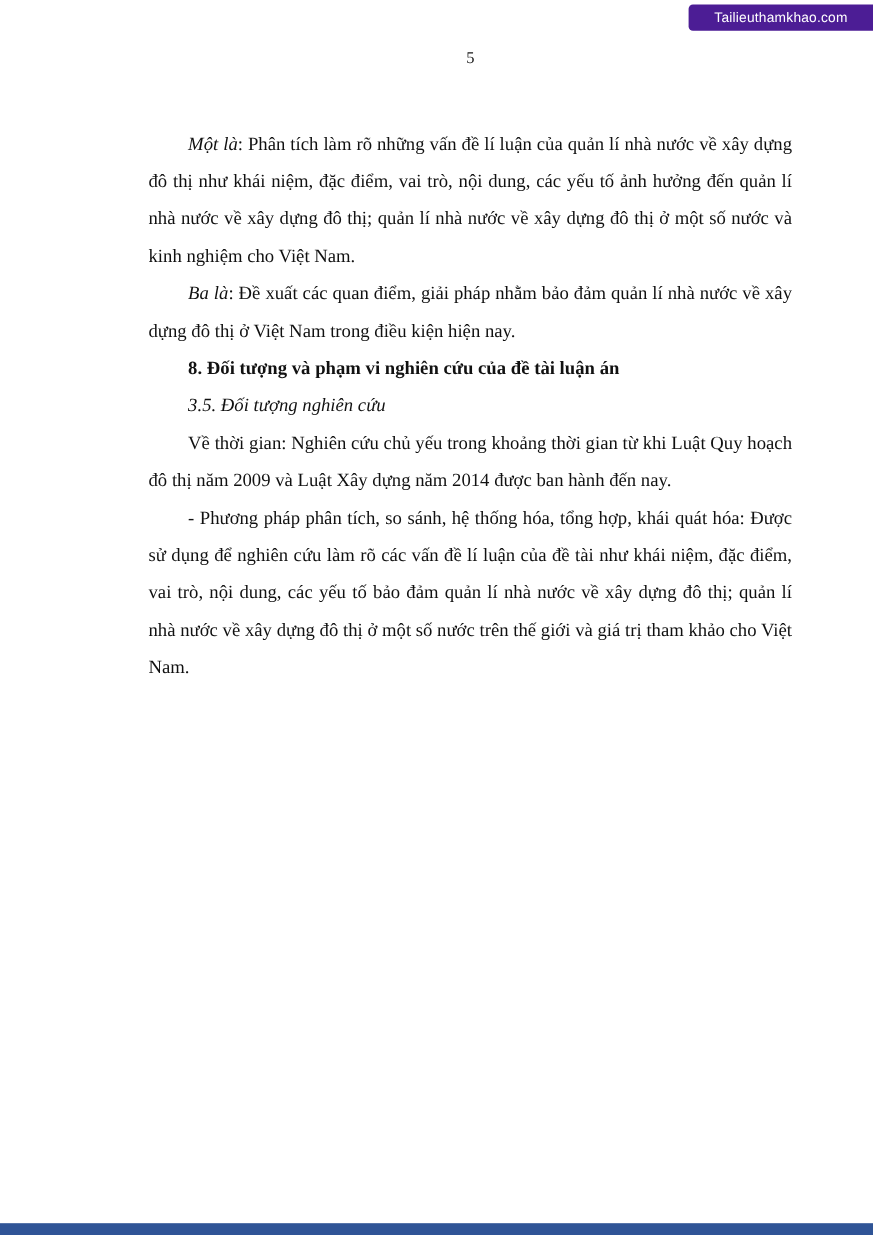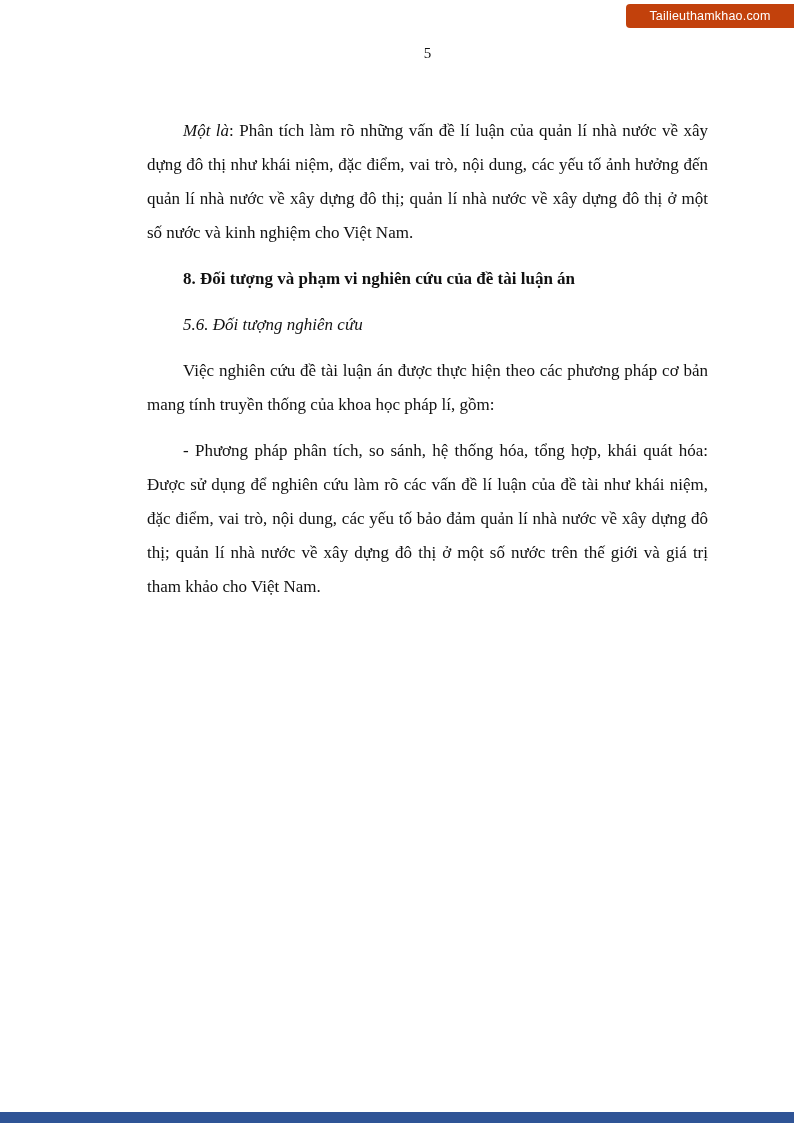--- a/index.html
+++ b/index.html
@@ -13,21 +13,21 @@
     font-family: "Liberation Serif", serif;
     color: #111111;
     overflow: hidden;
   }
   .watermark {
     position: absolute;
     top: 4px;
     right: 0;
     width: 168px;
     height: 24px;
-    background: #c2410c;
+    background: #4c1d95;
     color: #ffffff;
     font-family: "Liberation Sans", sans-serif;
     font-size: 12.5px;
     line-height: 24px;
     text-align: center;
     letter-spacing: 0.2px;
     border-radius: 4px 0 0 4px;
   }
   .content {
     position: absolute;
@@ -35,21 +35,21 @@
     left: 135px;
     width: 585px;
   }
   .page-number {
     text-align: center;
     font-size: 15px;
     line-height: 18px;
     margin-bottom: 52px;
   }
   .para {
-    margin: 12px;
+    margin: 0;
     font-size: 17px;
     line-height: 34px;
     text-align: justify;
     text-indent: 36px;
   }
   .para .lead { font-style: italic; }
   .heading { font-weight: bold; }
   .subheading { font-style: italic; }
   .footer-bar {
     position: absolute;
@@ -67,31 +67,32 @@
 
   <div class="watermark">Tailieuthamkhao.com</div>
 
   <div class="content">
 
     <div class="page-number">5</div>
 
     <p class="para"><span class="lead">Một là</span><span>: Phân tích làm rõ những vấn đề lí luận của quản lí nhà nước về xây dựng đô thị như khái niệm, đặc điểm, vai trò, nội dung, các yếu tố ảnh hưởng đến quản lí nhà nước về xây dựng đô thị; quản lí nhà nước về xây dựng đô thị ở một số nước và kinh nghiệm cho Việt Nam.</span></p>
 
 
+    <p class="para"><span class="lead">Ba là</span><span>: Đề xuất các quan điểm, giải pháp nhằm bảo đảm quản lí nhà nước về xây dựng đô thị ở Việt Nam trong điều kiện hiện nay.</span></p>
 
     <p class="para heading">8. Đối tượng và phạm vi nghiên cứu của đề tài luận án</p>
 
-    <p class="para subheading">5.6. Đối tượng nghiên cứu</p>
+    <p class="para subheading">3.5. Đối tượng nghiên cứu</p>
 
 
 
 
+    <p class="para">Về thời gian: Nghiên cứu chủ yếu trong khoảng thời gian từ khi Luật Quy hoạch đô thị năm 2009 và Luật Xây dựng năm 2014 được ban hành đến nay.</p>
 
 
-    <p class="para">Việc nghiên cứu đề tài luận án được thực hiện theo các phương pháp cơ bản mang tính truyền thống của khoa học pháp lí, gồm:</p>
 
     <p class="para">- Phương pháp phân tích, so sánh, hệ thống hóa, tổng hợp, khái quát hóa: Được sử dụng để nghiên cứu làm rõ các vấn đề lí luận của đề tài như khái niệm, đặc điểm, vai trò, nội dung, các yếu tố bảo đảm quản lí nhà nước về xây dựng đô thị; quản lí nhà nước về xây dựng đô thị ở một số nước trên thế giới và giá trị tham khảo cho Việt Nam.</p>
 
   </div>
 
   <div class="footer-bar"></div>
 
 </div>
 
 </body></html>

